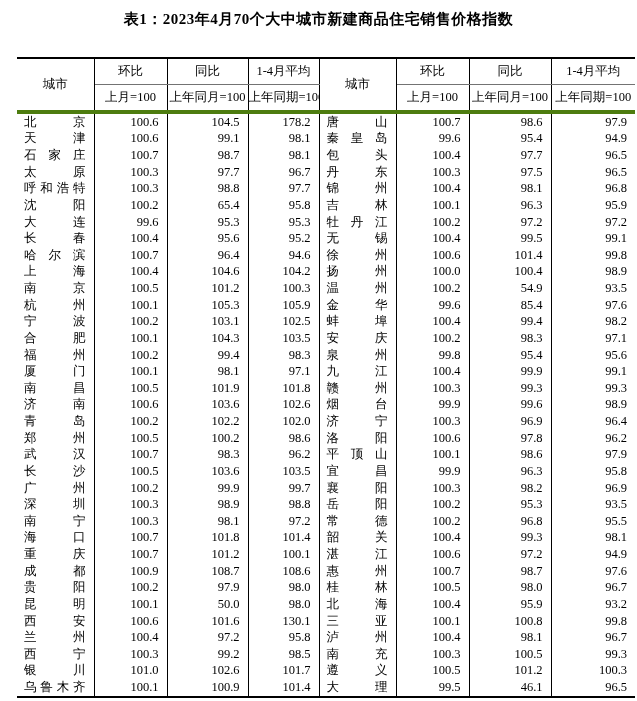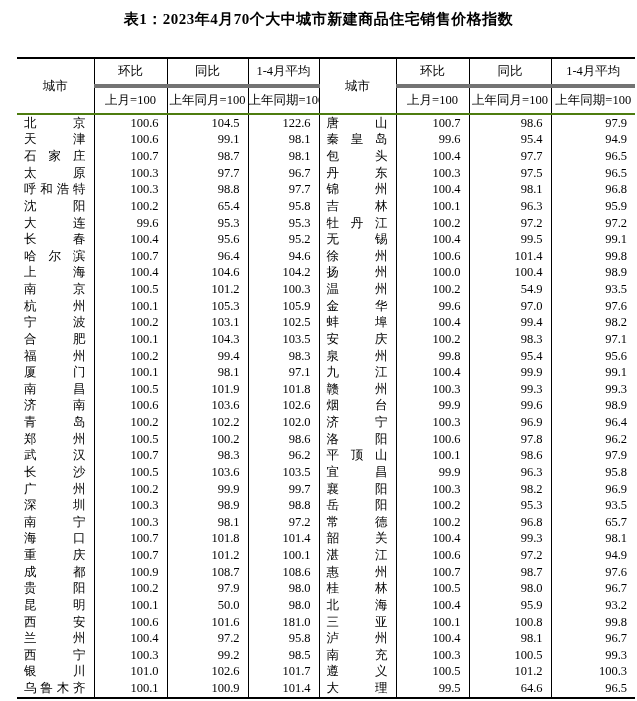--- a/index.html
+++ b/index.html
@@ -42,22 +42,22 @@
     overflow: hidden;
     white-space: nowrap;
   }
   th.last-col, td.last-col { border-right: none; }
   thead th {
     font-size: 12.5px;
     height: 25px;
     text-align: center;
     vertical-align: middle;
   }
-  thead th.grp { border-bottom: 4px solid #737373; }
-  tbody tr:first-child td { border-top: 2px solid #4d7c0f; }
+  thead th.grp { border-bottom: 1px solid #737373; }
+  tbody tr:first-child td { border-top: 4px solid #4d7c0f; }
   tbody td {
     height: 16.63px;
     font-size: 12.5px;
     line-height: 15px;
     vertical-align: middle;
   }
   td.num { text-align: right; padding-right: 8px; }
   td.city { padding: 0 8px 0 7px; }
   .city-inner {
     display: inline-block;
@@ -102,21 +102,21 @@
         <th>上月=100</th>
         <th>上年同月=100</th>
         <th class="last-col">上年同期=100</th>
       </tr>
     </thead>
     <tbody>
         <tr>
           <td class="city"><span class="city-inner">北京</span></td>
           <td class="num">100.6</td>
           <td class="num">104.5</td>
-          <td class="num">122.6</td>
+          <td class="num">178.2</td>
           <td class="city"><span class="city-inner">唐山</span></td>
           <td class="num">100.7</td>
           <td class="num">98.6</td>
           <td class="num last-col">97.9</td>
         </tr>
         <tr>
           <td class="city"><span class="city-inner">天津</span></td>
           <td class="num">100.6</td>
           <td class="num">99.1</td>
           <td class="num">98.1</td>
@@ -215,21 +215,21 @@
           <td class="num">54.9</td>
           <td class="num last-col">93.5</td>
         </tr>
         <tr>
           <td class="city"><span class="city-inner">杭州</span></td>
           <td class="num">100.1</td>
           <td class="num">105.3</td>
           <td class="num">105.9</td>
           <td class="city"><span class="city-inner">金华</span></td>
           <td class="num">99.6</td>
-          <td class="num">97.0</td>
+          <td class="num">85.4</td>
           <td class="num last-col">97.6</td>
         </tr>
         <tr>
           <td class="city"><span class="city-inner">宁波</span></td>
           <td class="num">100.2</td>
           <td class="num">103.1</td>
           <td class="num">102.5</td>
           <td class="city"><span class="city-inner">蚌埠</span></td>
           <td class="num">100.4</td>
           <td class="num">99.4</td>
@@ -346,21 +346,21 @@
           <td class="num last-col">93.5</td>
         </tr>
         <tr>
           <td class="city"><span class="city-inner">南宁</span></td>
           <td class="num">100.3</td>
           <td class="num">98.1</td>
           <td class="num">97.2</td>
           <td class="city"><span class="city-inner">常德</span></td>
           <td class="num">100.2</td>
           <td class="num">96.8</td>
-          <td class="num last-col">65.7</td>
+          <td class="num last-col">95.5</td>
         </tr>
         <tr>
           <td class="city"><span class="city-inner">海口</span></td>
           <td class="num">100.7</td>
           <td class="num">101.8</td>
           <td class="num">101.4</td>
           <td class="city"><span class="city-inner">韶关</span></td>
           <td class="num">100.4</td>
           <td class="num">99.3</td>
           <td class="num last-col">98.1</td>
@@ -402,21 +402,21 @@
           <td class="num">98.0</td>
           <td class="city"><span class="city-inner">北海</span></td>
           <td class="num">100.4</td>
           <td class="num">95.9</td>
           <td class="num last-col">93.2</td>
         </tr>
         <tr>
           <td class="city"><span class="city-inner">西安</span></td>
           <td class="num">100.6</td>
           <td class="num">101.6</td>
-          <td class="num">181.0</td>
+          <td class="num">130.1</td>
           <td class="city"><span class="city-inner">三亚</span></td>
           <td class="num">100.1</td>
           <td class="num">100.8</td>
           <td class="num last-col">99.8</td>
         </tr>
         <tr>
           <td class="city"><span class="city-inner">兰州</span></td>
           <td class="num">100.4</td>
           <td class="num">97.2</td>
           <td class="num">95.8</td>
@@ -445,18 +445,18 @@
           <td class="num">101.2</td>
           <td class="num last-col">100.3</td>
         </tr>
         <tr>
           <td class="city"><span class="city-inner">乌鲁木齐</span></td>
           <td class="num">100.1</td>
           <td class="num">100.9</td>
           <td class="num">101.4</td>
           <td class="city"><span class="city-inner">大理</span></td>
           <td class="num">99.5</td>
-          <td class="num">64.6</td>
+          <td class="num">46.1</td>
           <td class="num last-col">96.5</td>
         </tr>
       </tbody>
   </table>
 </div>
 
 </body></html>

